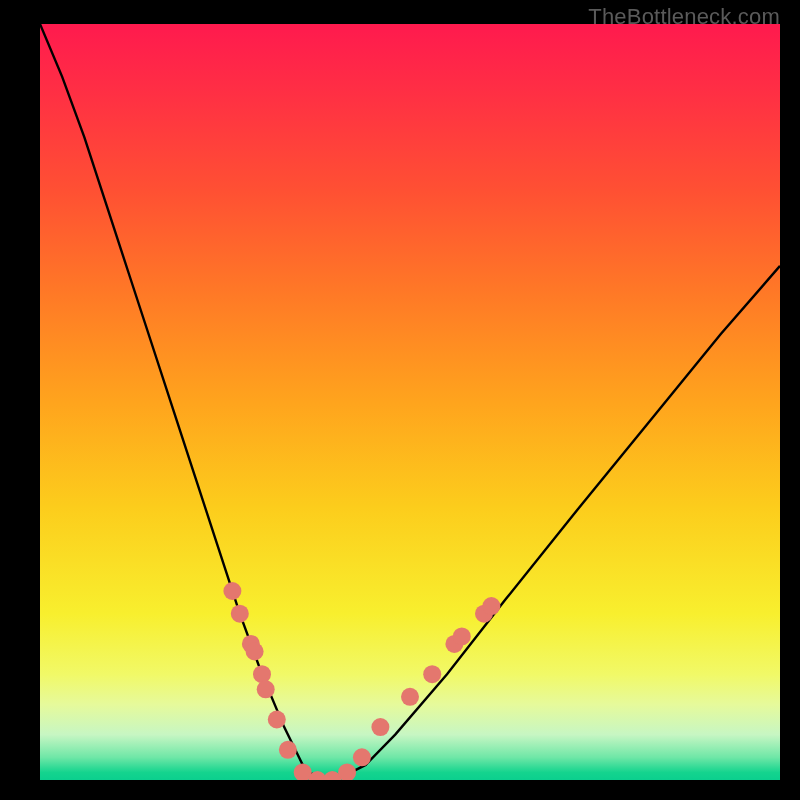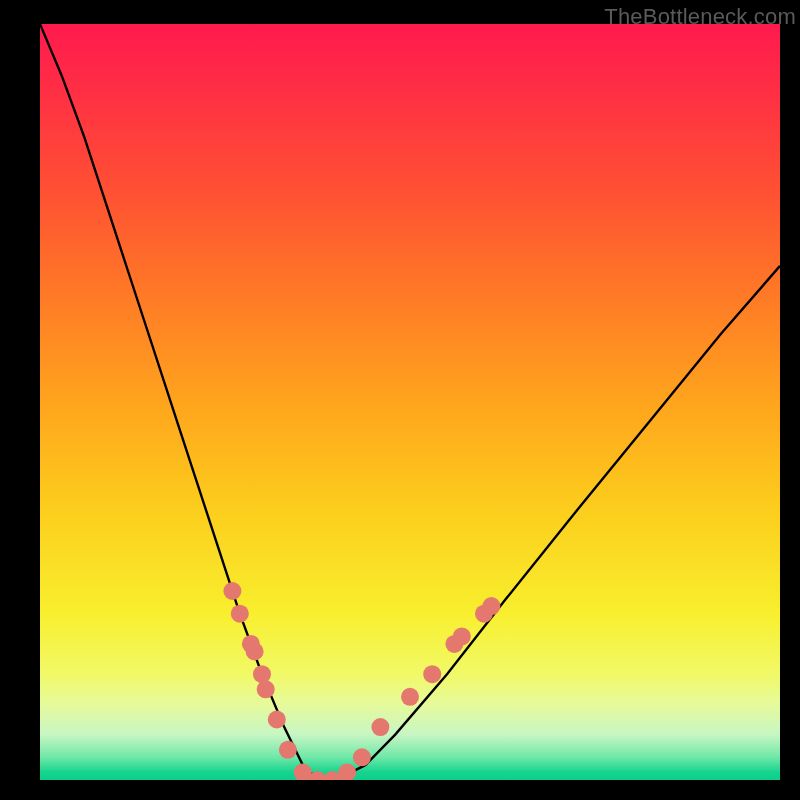--- a/index.html
+++ b/index.html
@@ -37,21 +37,21 @@
       #c7f6c3 94%,
       #6fe7a7 97%,
       #14d48e 99%,
       #0bcf8e 100%
     );
     overflow: hidden;
   }
   .watermark {
     position: absolute;
     top: 4px;
-    right: 4px;
+    right: 20px;
     color: #5a5a5a;
     font-size: 22px;
     font-weight: 500;
     letter-spacing: 0.2px;
     pointer-events: none;
   }
   svg.overlay {
     position: absolute;
     left: 0;
     top: 0;

